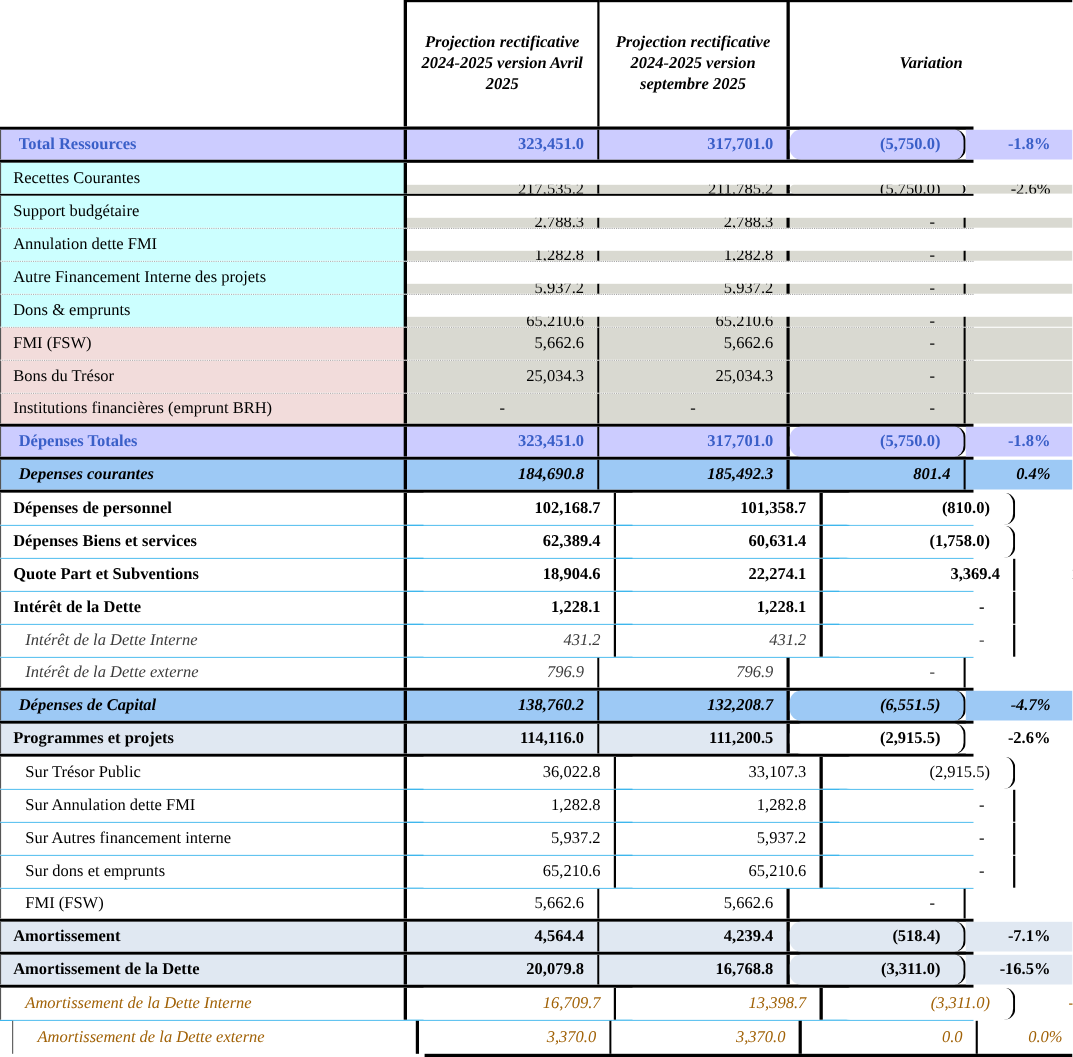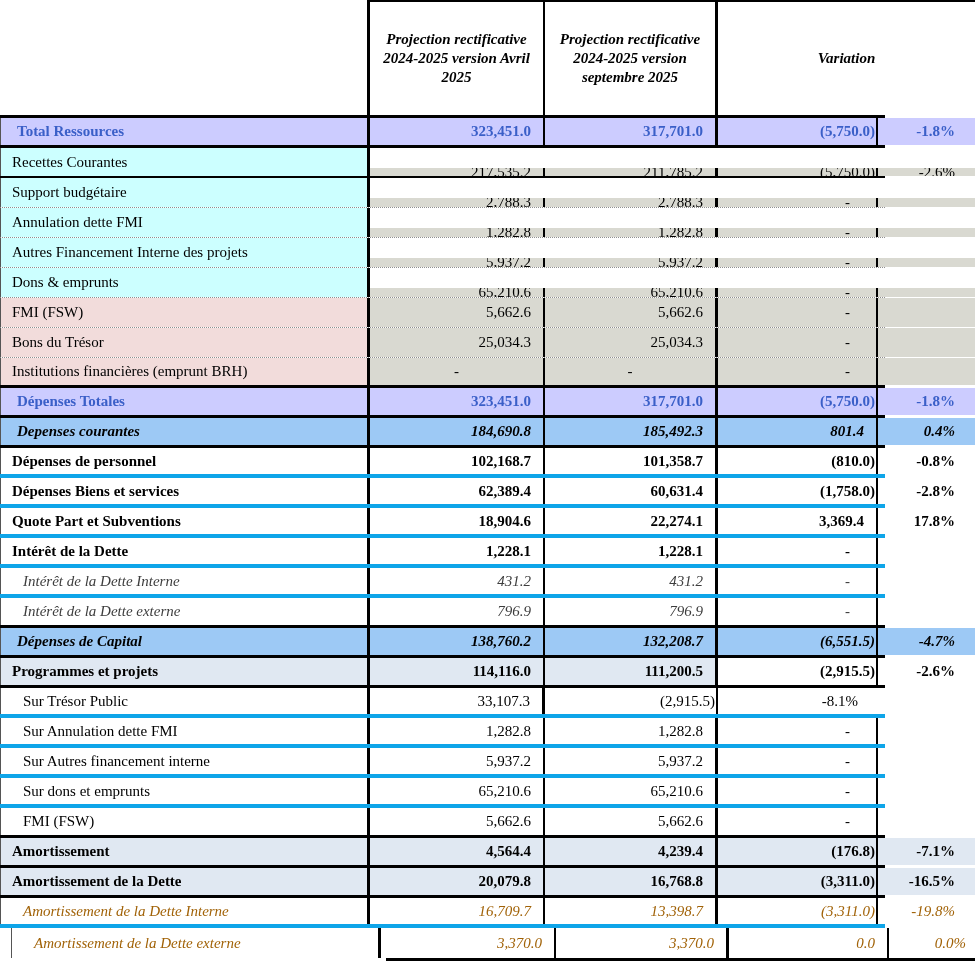--- a/index.html
+++ b/index.html
@@ -30,26 +30,26 @@
     justify-content:center;text-align:center;white-space:normal;
     font-weight:bold;font-style:italic;line-height:19px;
     border-top:2px solid #000;padding:2px 12px;
   }
   .row.header .c0{border-top:none;border-left:none;background:#fff;}
   .row.header{border-bottom:3px solid #000;}
   .hvar{grid-column:4 / 6;border-right:none;}
   
   .bb-thick{border-bottom:3px solid #000;}
   .bb-med{border-bottom:2px solid #000;}
-  .bb-thin{border-bottom:4px solid #0ea5e9;}
+  .bb-thin{border-bottom:1px solid #0ea5e9;gap:15px;}
   .bb-dot{border-bottom:1px dotted #8f8f8f;}
   .bb-none{border-bottom:none;margin-left:11px;}
   
   .num{justify-content:flex-end;padding-right:12px;}
-  .num.paren{padding-right:1px;}
+  .num.paren{padding-right:21px;border-radius:10px;}
   .num.dashc{justify-content:center;padding-right:0;}
   .num.dashr{justify-content:flex-end;padding-right:26px;}
   .pct{justify-content:flex-end;padding-right:20px;}
   
   .ind0{padding-left:16px;}
   .ind1{padding-left:11px;}
   .ind2{padding-left:22px;text-align:right;}
   
   .total .cell{background:var(--lavender);color:var(--bluetext);font-weight:bold;}
   .cyan .c0{background:var(--cyan);}
@@ -102,21 +102,21 @@
         <div class="cell cv4 pct"></div>
       </div>
       <div class="row cyan bb-dot">
         <div class="cell c0 ind1">Annulation dette FMI</div>
         <div class="cell cv1 num">1,282.8</div>
         <div class="cell cv2 num">1,282.8</div>
         <div class="cell cv3 num dashr">-</div>
         <div class="cell cv4 pct"></div>
       </div>
       <div class="row cyan bb-dot">
-        <div class="cell c0 ind1">Autres Financement Interne des projets</div>
+        <div class="cell c0 ind1">Autre Financement Interne des projets</div>
         <div class="cell cv1 num">5,937.2</div>
         <div class="cell cv2 num">5,937.2</div>
         <div class="cell cv3 num dashr">-</div>
         <div class="cell cv4 pct"></div>
       </div>
       <div class="row cyan bb-dot">
         <div class="cell c0 ind1">Dons &amp; emprunts</div>
         <div class="cell cv1 num">65,210.6</div>
         <div class="cell cv2 num">65,210.6</div>
         <div class="cell cv3 num dashr">-</div>
@@ -208,20 +208,21 @@
       </div>
       <div class="row bluegray2 bb-thick">
         <div class="cell c0 ind1">Programmes et projets</div>
         <div class="cell cv1 num">114,116.0</div>
         <div class="cell cv2 num">111,200.5</div>
         <div class="cell cv3 num paren">(2,915.5)</div>
         <div class="cell cv4 pct">-2.6%</div>
       </div>
       <div class="row plain bb-thin">
         <div class="cell c0 ind2">Sur Trésor Public</div>
+        <div class="cell cv1 num">36,022.8</div>
         <div class="cell cv2 num">33,107.3</div>
         <div class="cell cv3 num paren">(2,915.5)</div>
         <div class="cell cv4 pct">-8.1%</div>
       </div>
       <div class="row plain bb-thin">
         <div class="cell c0 ind2">Sur Annulation dette FMI</div>
         <div class="cell cv1 num">1,282.8</div>
         <div class="cell cv2 num">1,282.8</div>
         <div class="cell cv3 num dashr">-</div>
         <div class="cell cv4 pct"></div>
@@ -244,21 +245,21 @@
         <div class="cell c0 ind2">FMI (FSW)</div>
         <div class="cell cv1 num">5,662.6</div>
         <div class="cell cv2 num">5,662.6</div>
         <div class="cell cv3 num dashr">-</div>
         <div class="cell cv4 pct"></div>
       </div>
       <div class="row bluegray bb-thick">
         <div class="cell c0 ind1">Amortissement</div>
         <div class="cell cv1 num">4,564.4</div>
         <div class="cell cv2 num">4,239.4</div>
-        <div class="cell cv3 num paren">(176.8)</div>
+        <div class="cell cv3 num paren">(518.4)</div>
         <div class="cell cv4 pct">-7.1%</div>
       </div>
       <div class="row bluegray bb-thick">
         <div class="cell c0 ind1">Amortissement de la Dette</div>
         <div class="cell cv1 num">20,079.8</div>
         <div class="cell cv2 num">16,768.8</div>
         <div class="cell cv3 num paren">(3,311.0)</div>
         <div class="cell cv4 pct">-16.5%</div>
       </div>
       <div class="row footitalic bb-thin">

